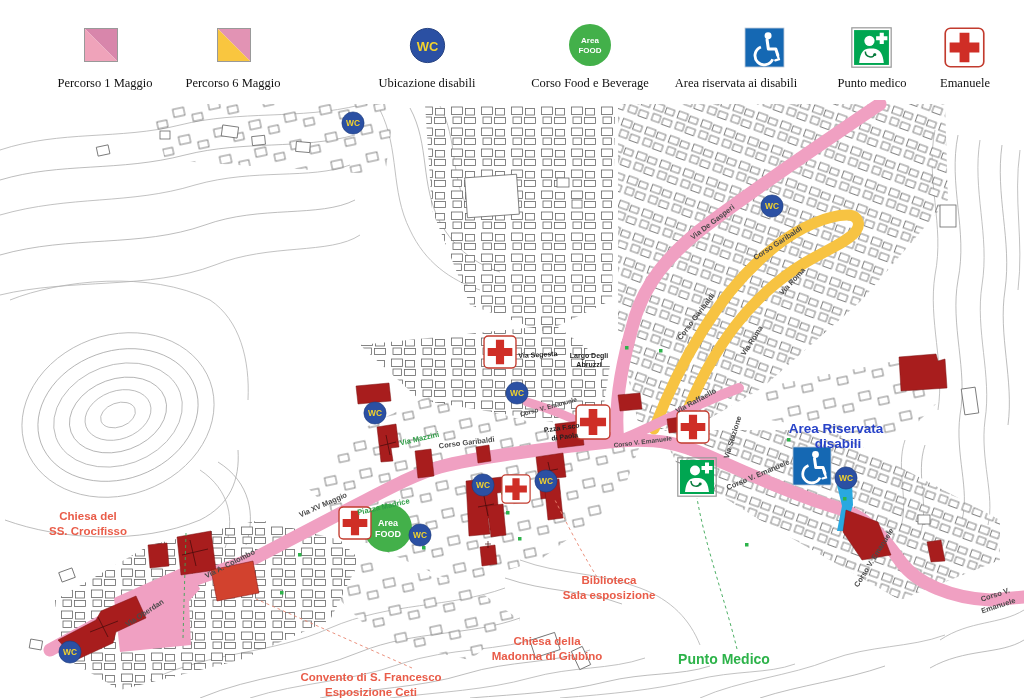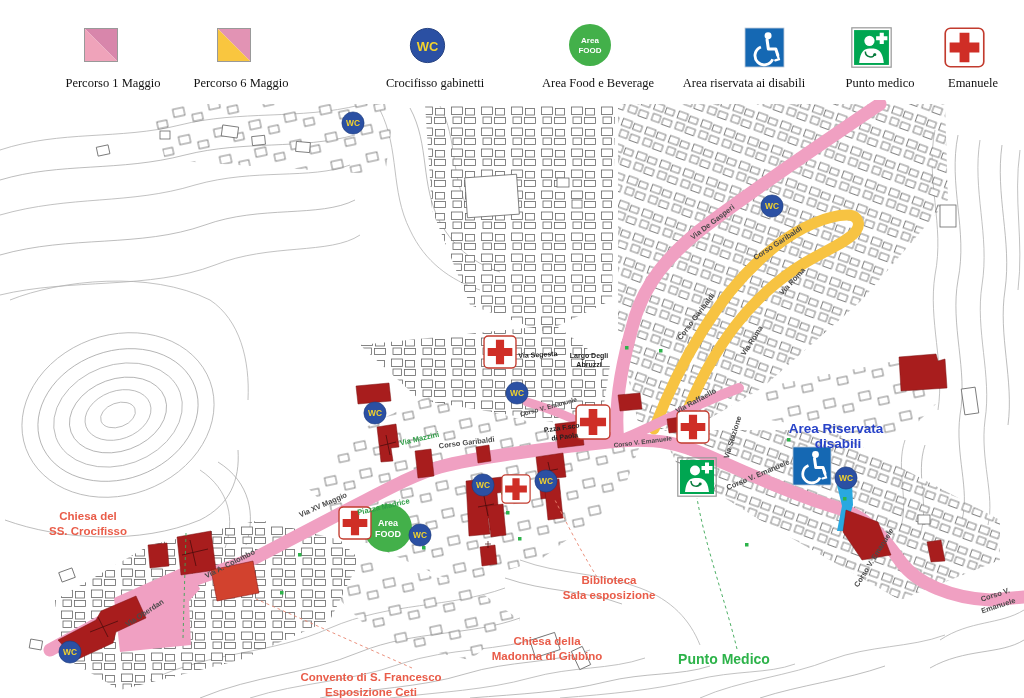--- a/index.html
+++ b/index.html
@@ -1,21 +1,21 @@
 <!DOCTYPE html>
 <html><head>
 <meta charset="utf-8">
 <style>
   html,body{margin:0;padding:0;background:#fff;}
   .stage{position:relative;width:1024px;height:698px;background:#fff;overflow:hidden;
          font-family:"Liberation Sans",sans-serif;}
   .legend{position:absolute;left:0;top:0;width:1024px;height:100px;background:#fff;}
   .licon{position:absolute;}
   .legend-label{position:absolute;transform:translateX(-50%);white-space:nowrap;
-                font-family:"Liberation Serif",serif;font-size:12.5px;color:#111;margin-left:8px;}
+                font-family:"Liberation Serif",serif;font-size:12.5px;color:#111;}
   .mapwrap{position:absolute;left:0;top:100px;width:1024px;height:598px;}
   
   .st{font-family:"Liberation Sans",sans-serif;font-size:7.5px;font-weight:bold;
       fill:#4a4a4a;text-anchor:middle;}
   .st-sm{font-size:6.5px;}
   .st-dark{fill:#222;font-size:7px;}
   .st-green{fill:#2e9e46;}
   .poi{font-family:"Liberation Sans",sans-serif;font-weight:bold;text-anchor:middle;}
   .poi-red{fill:#e95c49;font-size:11.5px;}
   .poi-green{fill:#2db34a;font-size:14px;}
@@ -71,28 +71,28 @@
     <svg class="licon" style="left:217px;top:28px" width="34" height="34">
       <polygon points="1,1 33,1 33,33" fill="#e293b4"></polygon>
       <polygon points="1,1 33,33 1,33" fill="#f9c63f"></polygon>
       <rect x="0.5" y="0.5" width="33" height="33" fill="none" stroke="#999" stroke-width="1"></rect>
     </svg>
     <div class="legend-label" style="left:233px;top:76px">Percorso 6 Maggio</div>
 
     <svg class="licon" style="left:409px;top:27px" width="37" height="37">
       <use href="#sym-wc" width="37" height="37"></use>
     </svg>
-    <div class="legend-label" style="left:427px;top:76px">Crocifisso gabinetti</div>
+    <div class="legend-label" style="left:427px;top:76px">Ubicazione disabili</div>
 
     <svg class="licon" style="left:567px;top:22px" width="46" height="46">
       <circle cx="23" cy="23" r="21" fill="#43b04a"></circle>
       <text x="23" y="21" text-anchor="middle" font-size="8" font-weight="bold" fill="#fff" font-family="Liberation Sans, sans-serif">Area</text>
       <text x="23" y="31" text-anchor="middle" font-size="8" font-weight="bold" fill="#fff" font-family="Liberation Sans, sans-serif">FOOD</text>
     </svg>
-    <div class="legend-label" style="left:590px;top:76px">Area Food e Beverage</div>
+    <div class="legend-label" style="left:590px;top:76px">Corso Food e Beverage</div>
 
     <svg class="licon" style="left:744px;top:27px" width="41" height="41">
       <use href="#sym-disabled" width="41" height="41"></use>
     </svg>
     <div class="legend-label" style="left:736px;top:76px">Area riservata ai disabili</div>
 
     <svg class="licon" style="left:851px;top:27px" width="41" height="41">
       <use href="#sym-medico" width="41" height="41"></use>
     </svg>
     <div class="legend-label" style="left:872px;top:76px">Punto medico</div>

